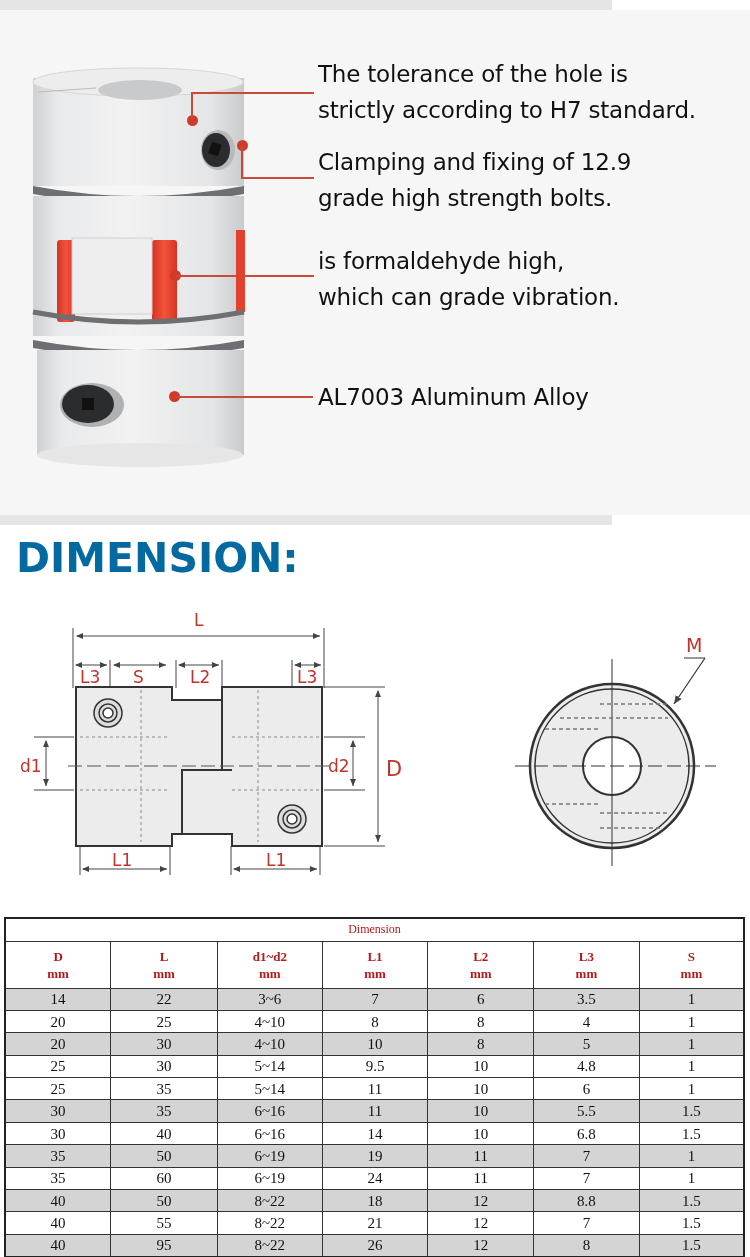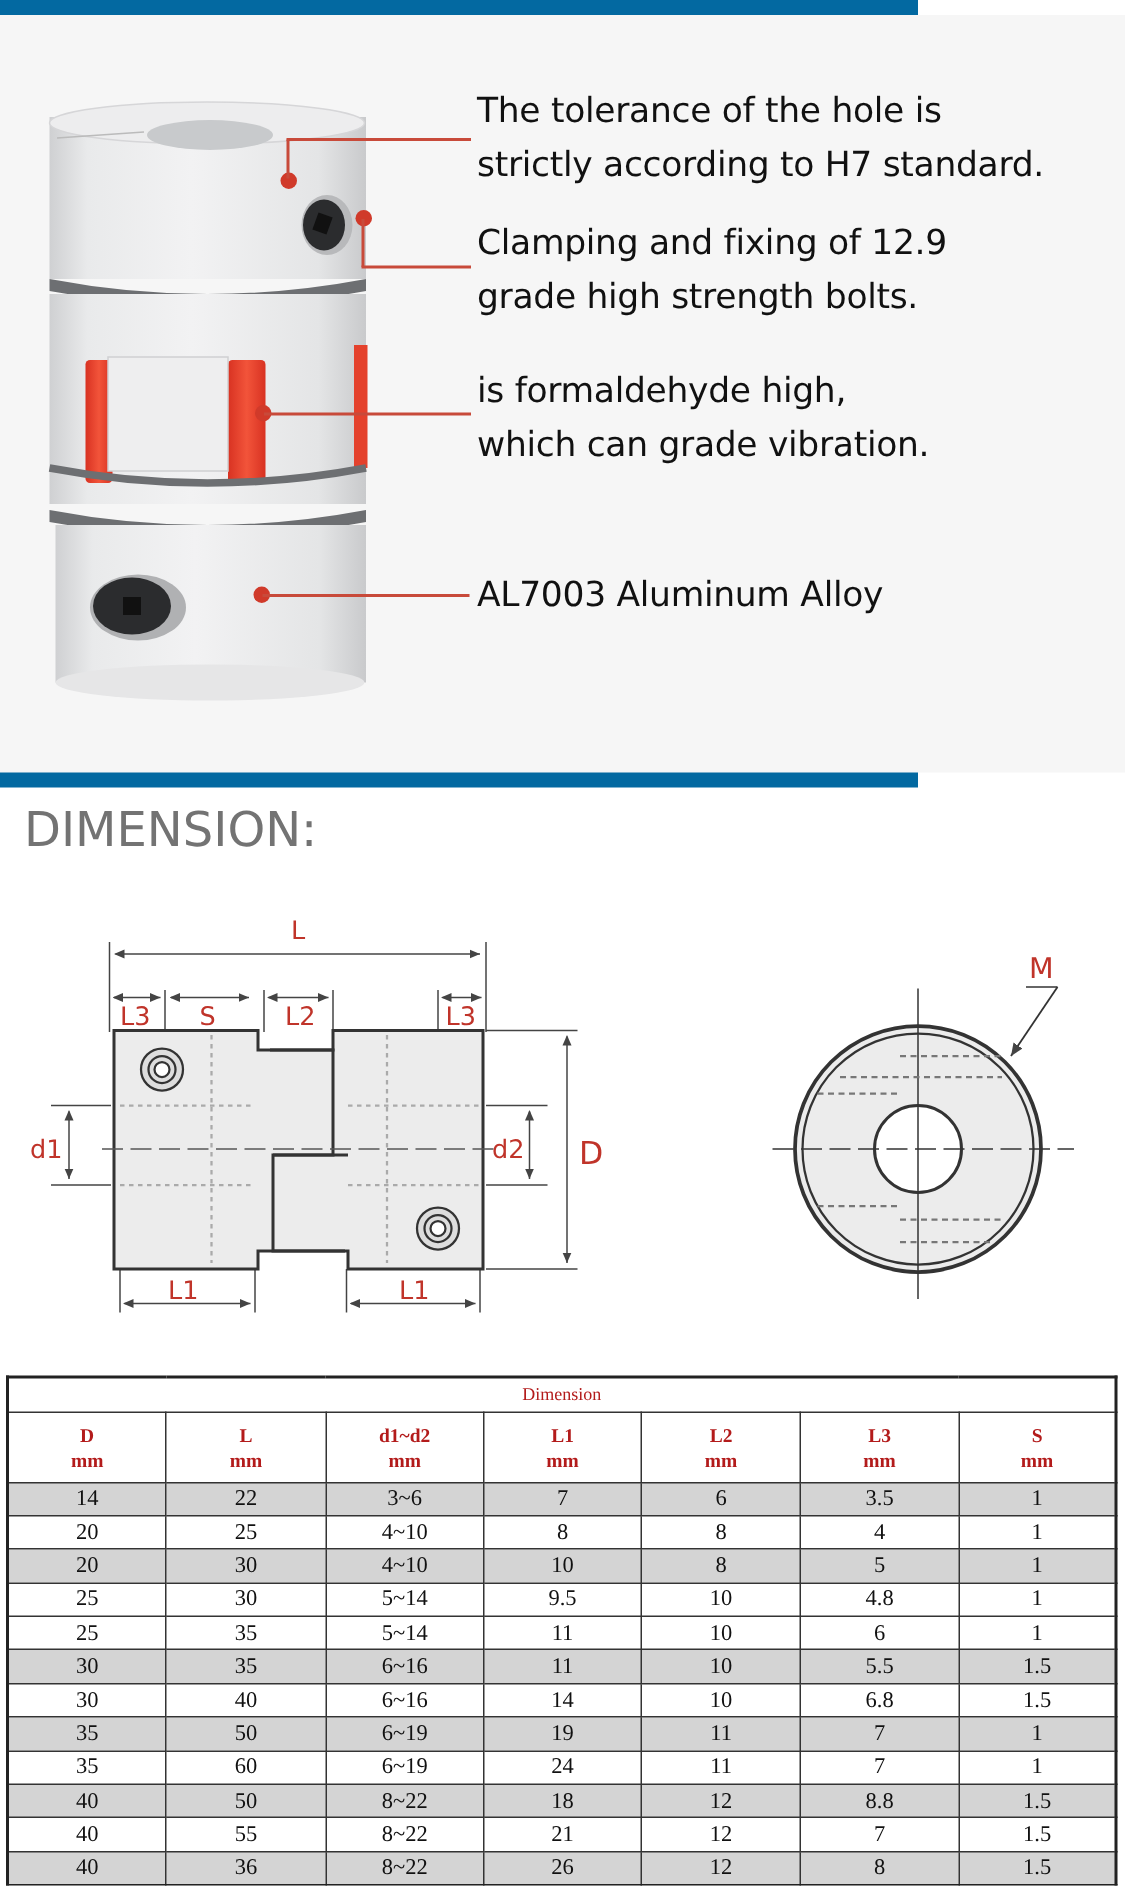--- a/index.html
+++ b/index.html
@@ -2,41 +2,41 @@
 <html><head>
 <meta charset="utf-8">
 <style>
   * { box-sizing: border-box; margin: 0; padding: 0; }
   html, body { width: 750px; height: 1257px; background: #fff; overflow: hidden; }
   body { font-family: "Liberation Sans", sans-serif; position: relative; }
 
   
   .photo {
     position: absolute; left: 0; top: 0; width: 612px; height: 525px;
-    background: #0369a1;
+    background: #e5e5e5;
   }
   .photo-inner {
     position: absolute; left: 0; top: 10px; width: 750px; height: 505px;
     background: #f6f6f6;
   }
   .coupling { position: absolute; left: 0; top: 0; }
   .feature {
     position: absolute; left: 318px; color: #111;
     font-family: "DejaVu Sans", sans-serif; font-size: 23px; line-height: 36px;
     letter-spacing: -0.2px; font-weight: 500;
   }
   .feature span { display: block; white-space: nowrap; }
   .leader { position: absolute; background: #c84a3a; }
   .dot { position: absolute; width: 11px; height: 11px; border-radius: 50%; background: #d03a2a; }
 
   
   .dim-title {
     position: absolute; left: 16px; top: 534px;
-    font-family: "DejaVu Sans", sans-serif; font-size: 32px; font-weight: normal;
-    color: #737373; letter-spacing: 0px;
+    font-family: "DejaVu Sans", sans-serif; font-size: 41px; font-weight: bold;
+    color: #0369a1; letter-spacing: 0px;
   }
   .diagram { position: absolute; left: 0; top: 590px; }
 
   
   .spec-table {
     position: absolute; left: 4px; top: 917px; width: 741px;
     border-collapse: collapse;
     font-family: "Liberation Serif", serif;
     border: 2px solid #222;
   }
@@ -361,21 +361,21 @@
         <td>40</td>
         <td>55</td>
         <td>8~22</td>
         <td>21</td>
         <td>12</td>
         <td>7</td>
         <td>1.5</td>
       </tr>
       <tr class="shade">
         <td>40</td>
-        <td>36</td>
+        <td>95</td>
         <td>8~22</td>
         <td>26</td>
         <td>12</td>
         <td>8</td>
         <td>1.5</td>
       </tr>
     </tbody>
 </table>
 
 </body></html>

